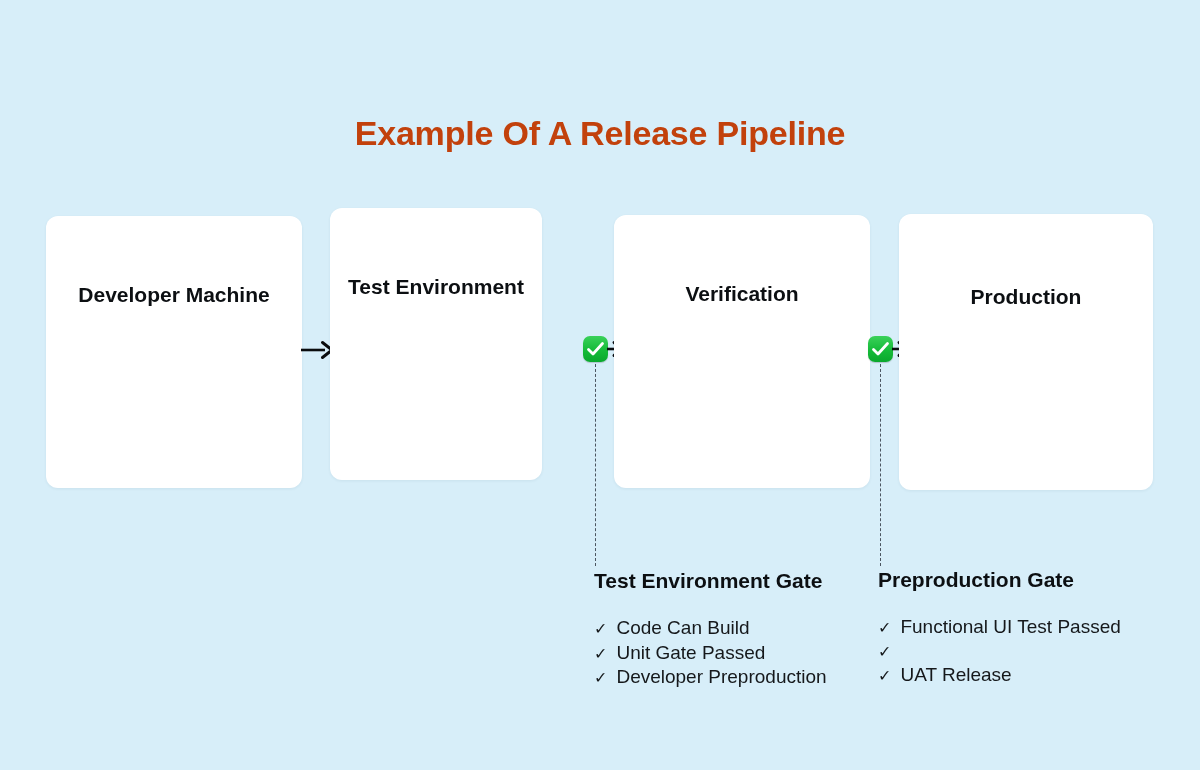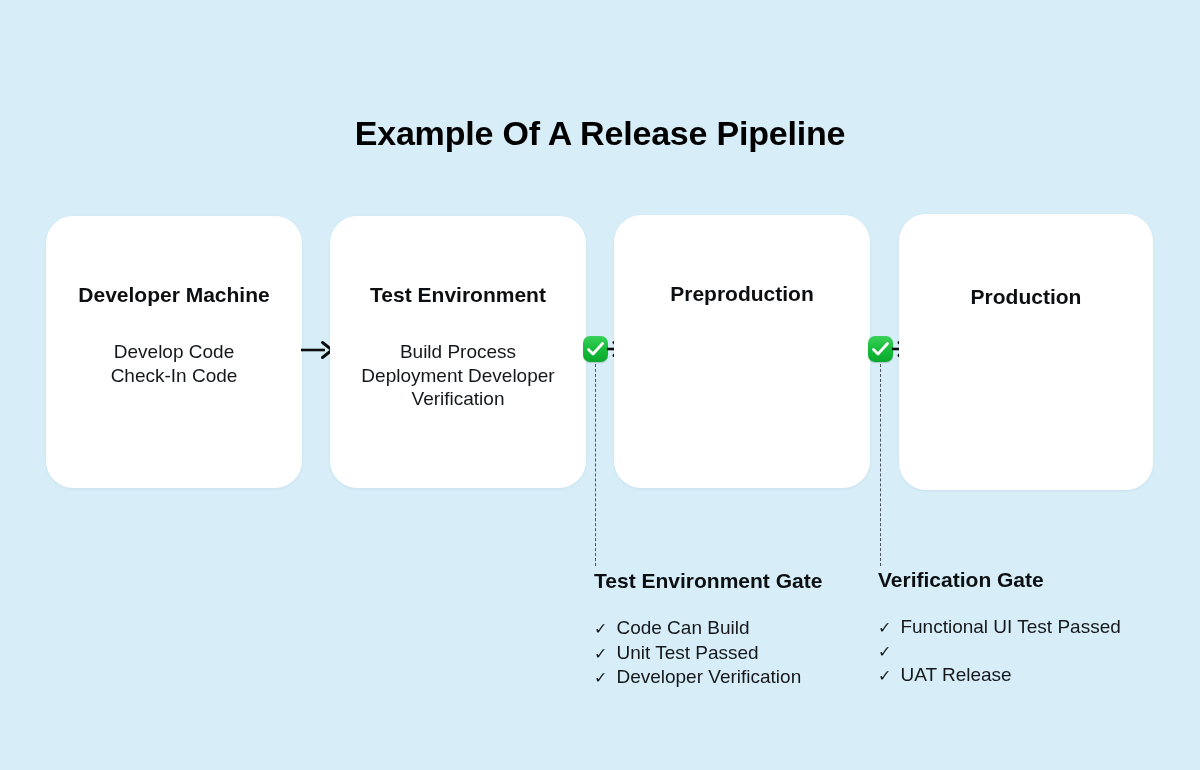--- a/index.html
+++ b/index.html
@@ -25,33 +25,33 @@
   
   .page-title {
     position: absolute;
     left: 0;
     top: 88px;
     width: 1200px;
     text-align: center;
     font-size: 34px;
     font-weight: bold;
     letter-spacing: -0.2px;
-    color: #000000;
+    color: #c2410c;
     line-height: 44px;
   }
 
   
   .stage-card {
     position: absolute;
     background: #ffffff;
-    border-radius: 27px;
+    border-radius: 12px;
     box-shadow: 0 1px 3px rgba(30, 70, 90, 0.07);
   }
   .card-1 { left: 46px;  top: 216px; width: 256px; height: 272px; }
-  .card-2 { left: 330px; top: 216px; width: 256px; height: 272px; }
+  .card-2 { left: 330px; top: 208px; width: 212px; height: 272px; }
   .card-3 { left: 614px; top: 215px; width: 256px; height: 273px; }
   .card-4 { left: 899px; top: 214px; width: 254px; height: 276px; }
 
   .card-title {
     position: absolute;
     left: 0;
     width: 100%;
     text-align: center;
     font-size: 21px;
     font-weight: bold;
@@ -167,55 +167,50 @@
 </style>
 </head>
 <body>
 
 <div id="stage">
 
   <h1 class="page-title">Example Of A Release Pipeline</h1>
 
   <div class="stage-card card-1">
     <div class="card-title">Developer Machine</div>
-    <div class="card-body">Develop Code
-Check-In Code</div>
   </div>
 
   <div class="arrow-plain">
     <svg width="34" height="24" viewBox="0 0 34 24" fill="none" xmlns="http://www.w3.org/2000/svg">
       <path d="M1 12 H25" stroke="#0a0c0e" stroke-width="2.6" stroke-linecap="butt"></path>
       <path d="M22.5 4.5 L32 12 L22.5 19.5" stroke="#0a0c0e" stroke-width="2.9" stroke-linecap="round" stroke-linejoin="round" fill="none"></path>
     </svg>
   </div>
 
   <div class="stage-card card-2">
     <div class="card-title">Test Environment</div>
-    <div class="card-body">Build Process
-Deployment Developer
-Verification</div>
   </div>
 
   <div class="gate-marker gate-marker-1">
     <div class="check-badge">
       <svg width="19" height="20" viewBox="0 0 19 20" fill="none" xmlns="http://www.w3.org/2000/svg">
         <path d="M2.5 10.5 L7 15 L16.5 4.5" stroke="#ffffff" stroke-width="2.8" stroke-linecap="round" stroke-linejoin="round" fill="none"></path>
       </svg>
     </div>
     <div class="gate-arrow">
       <svg width="20" height="20" viewBox="0 0 20 20" fill="none" xmlns="http://www.w3.org/2000/svg">
         <path d="M2 10 H12" stroke="#0a0c0e" stroke-width="2.6" stroke-linecap="butt"></path>
         <path d="M9 3.5 L17 10 L9 16.5" stroke="#0a0c0e" stroke-width="2.9" stroke-linecap="round" stroke-linejoin="round" fill="none"></path>
       </svg>
     </div>
   </div>
   <div class="dash-line dash-line-1"></div>
 
   <div class="stage-card card-3">
-    <div class="card-title">Preproduction</div>
+    <div class="card-title">Verification</div>
   </div>
 
   <div class="gate-marker gate-marker-2">
     <div class="check-badge">
       <svg width="19" height="20" viewBox="0 0 19 20" fill="none" xmlns="http://www.w3.org/2000/svg">
         <path d="M2.5 10.5 L7 15 L16.5 4.5" stroke="#ffffff" stroke-width="2.8" stroke-linecap="round" stroke-linejoin="round" fill="none"></path>
       </svg>
     </div>
     <div class="gate-arrow">
       <svg width="20" height="20" viewBox="0 0 20 20" fill="none" xmlns="http://www.w3.org/2000/svg">
@@ -233,31 +228,31 @@
 
   <div class="gate-block gate-block-1">
     <div class="gate-title">Test Environment Gate</div>
     <ul class="gate-list">
       <li>
         <span class="gate-check">✓</span>
         <span>Code Can Build</span>
       </li>
       <li>
         <span class="gate-check">✓</span>
-        <span>Unit Test Passed</span>
-      </li>
-      <li>
-        <span class="gate-check">✓</span>
-        <span>Developer Verification</span>
+        <span>Unit Gate Passed</span>
+      </li>
+      <li>
+        <span class="gate-check">✓</span>
+        <span>Developer Preproduction</span>
       </li>
     </ul>
   </div>
 
   <div class="gate-block gate-block-2">
-    <div class="gate-title">Verification Gate</div>
+    <div class="gate-title">Preproduction Gate</div>
     <ul class="gate-list">
       <li>
         <span class="gate-check">✓</span>
         <span>Functional UI Test Passed</span>
       </li>
       <li>
         <span class="gate-check">✓</span>
       </li>
       <li>
         <span class="gate-check">✓</span>

